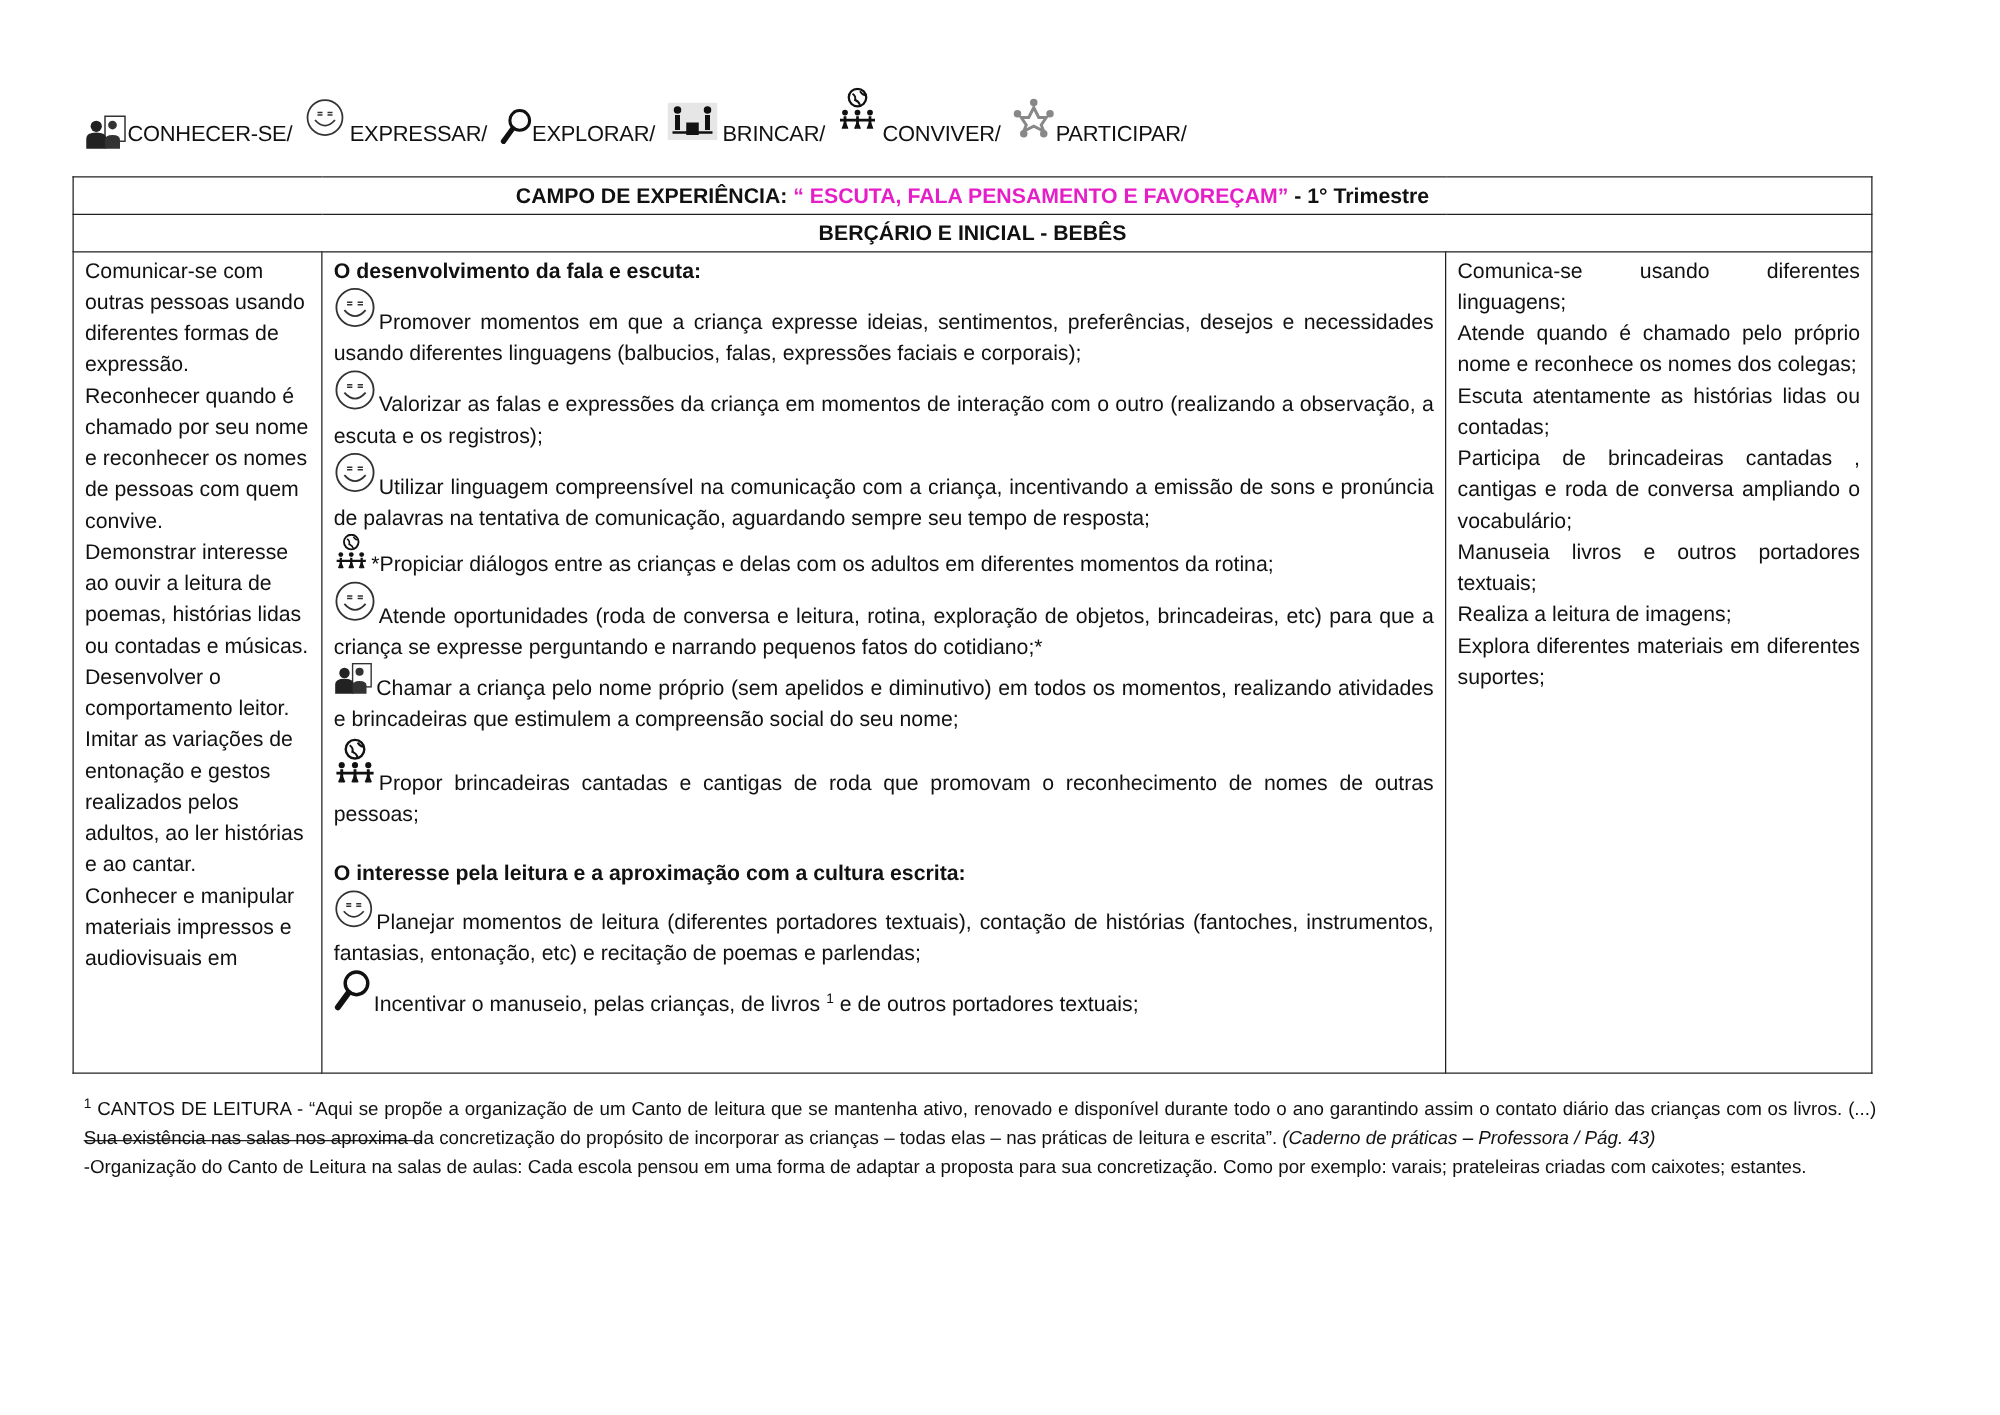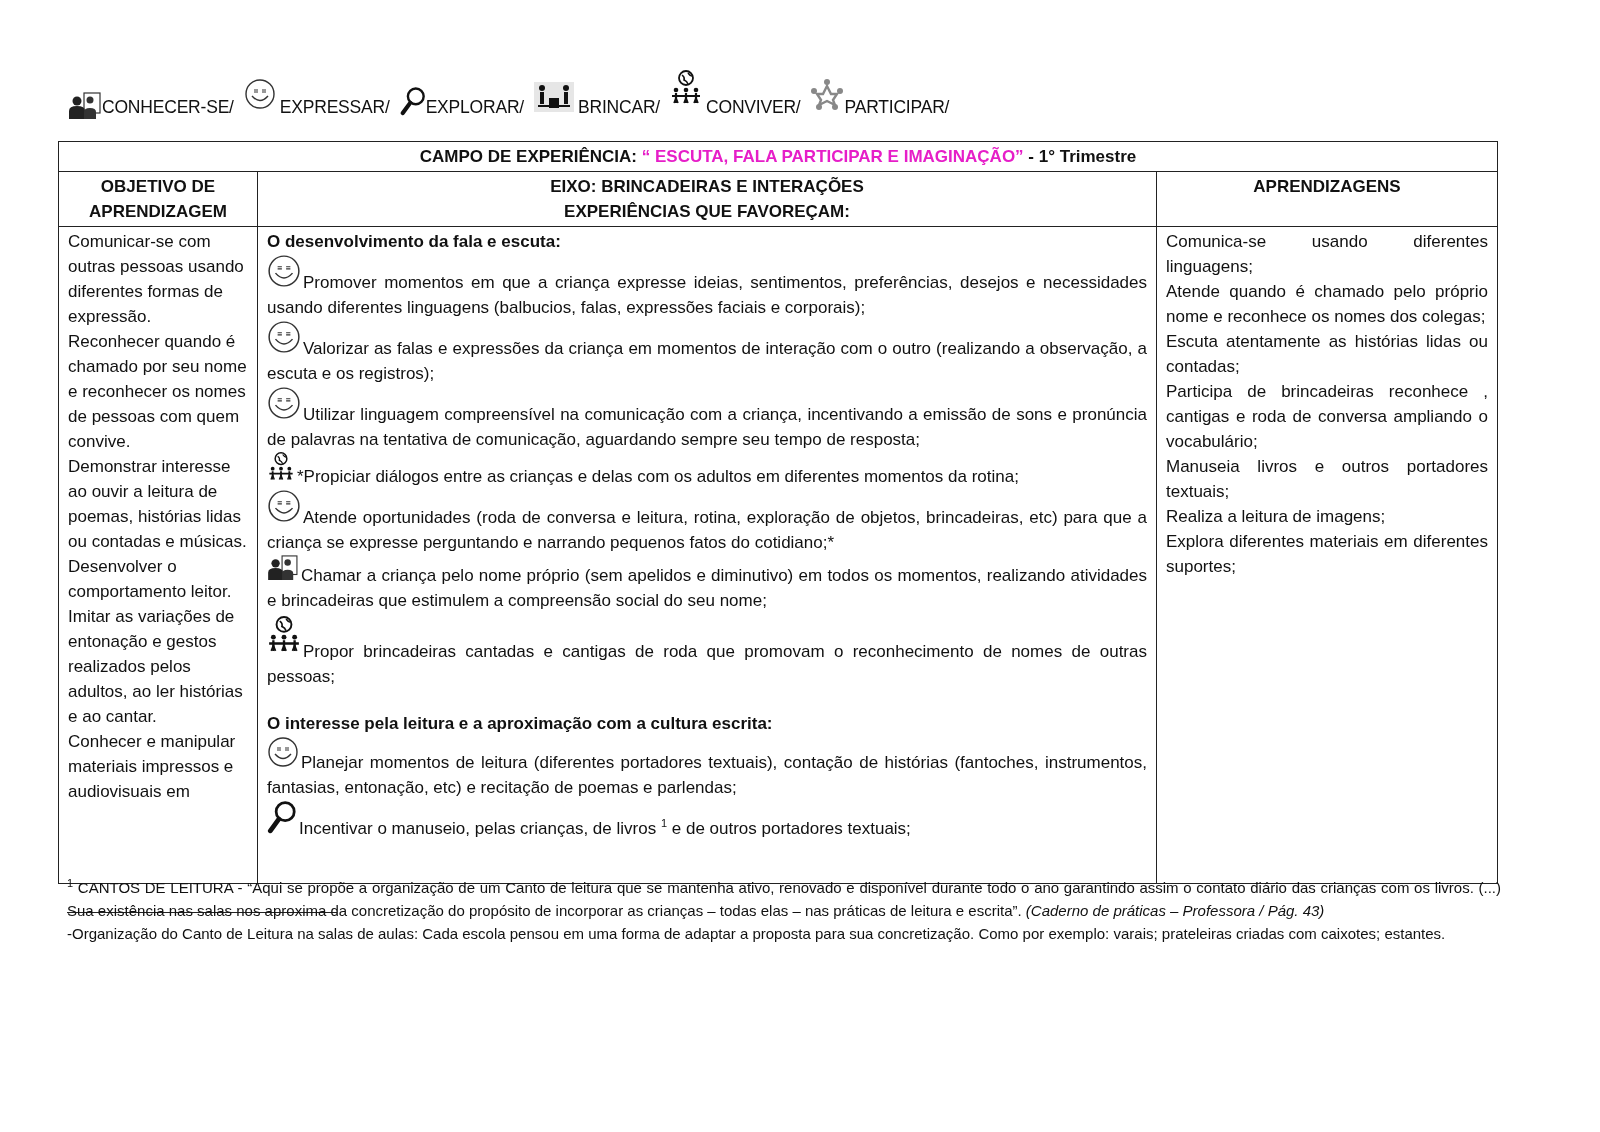--- a/index.html
+++ b/index.html
@@ -129,33 +129,25 @@
       </span>
     <span class="lbl">PARTICIPAR/</span>
   </span>
 </div>
 
 <table class="main">
   <tbody>
       <tr>
     <td colspan="3" class="hdr-center">
       <span>CAMPO DE EXPERIÊNCIA:</span>
-      <span class="pink">“ ESCUTA, FALA PARTICIPAR E IMAGINAÇÃO”</span><span> - 1° Trimestre</span>
+      <span class="pink">“ ESCUTA, FALA PENSAMENTO E FAVOREÇAM”</span><span> - 1° Trimestre</span>
     </td>
   </tr>
   <tr>
-    <td class="hdr-center col1">
-      <div>OBJETIVO DE</div>
-      <div>APRENDIZAGEM</div>
-    </td>
-    <td class="hdr-center col2">
-      <div>EIXO: BRINCADEIRAS E INTERAÇÕES</div>
-      <div>EXPERIÊNCIAS QUE FAVOREÇAM:</div>
-    </td>
-    <td class="hdr-center col3">APRENDIZAGENS</td>
+    <td colspan="3" class="hdr-center">BERÇÁRIO E INICIAL - BEBÊS</td>
   </tr>
   <tr class="body-row">
     <td class="col1 objs">
       <p>Comunicar-se com outras pessoas usando diferentes formas de expressão.</p>
       <p>Reconhecer quando é chamado por seu nome e reconhecer os nomes de pessoas com quem convive.</p>
       <p>Demonstrar interesse ao ouvir a leitura de poemas, histórias lidas ou contadas e músicas.</p>
       <p>Desenvolver o comportamento leitor.</p>
       <p>Imitar as variações de entonação e gestos realizados pelos adultos, ao ler histórias e ao cantar.</p>
       <p>Conhecer e manipular materiais impressos e audiovisuais em</p>
     </td>
@@ -209,21 +201,21 @@
       <p class="exp">
         <span class="ic"><svg width="30" height="34">
                 <use href="#sym-magnifier"></use>
               </svg></span><span>Incentivar o manuseio, pelas crianças, de livros </span><sup>1</sup><span> e de outros portadores textuais;</span>
       </p>
     </td>
     <td class="col3 apr">
       <p>Comunica-se usando diferentes linguagens;</p>
       <p>Atende quando é chamado pelo próprio nome e reconhece os nomes dos colegas;</p>
       <p>Escuta atentamente as histórias lidas ou contadas;</p>
-      <p>Participa de brincadeiras reconhece , cantigas e  roda de conversa ampliando o vocabulário;</p>
+      <p>Participa de brincadeiras cantadas , cantigas e  roda de conversa ampliando o vocabulário;</p>
       <p>Manuseia livros e outros portadores textuais;</p>
       <p>Realiza a leitura de imagens;</p>
       <p>Explora diferentes materiais em diferentes suportes;</p>
     </td>
   </tr>
 </tbody>
   </table>
 
 <div class="fn-rule"></div>
 <div class="footnote">

